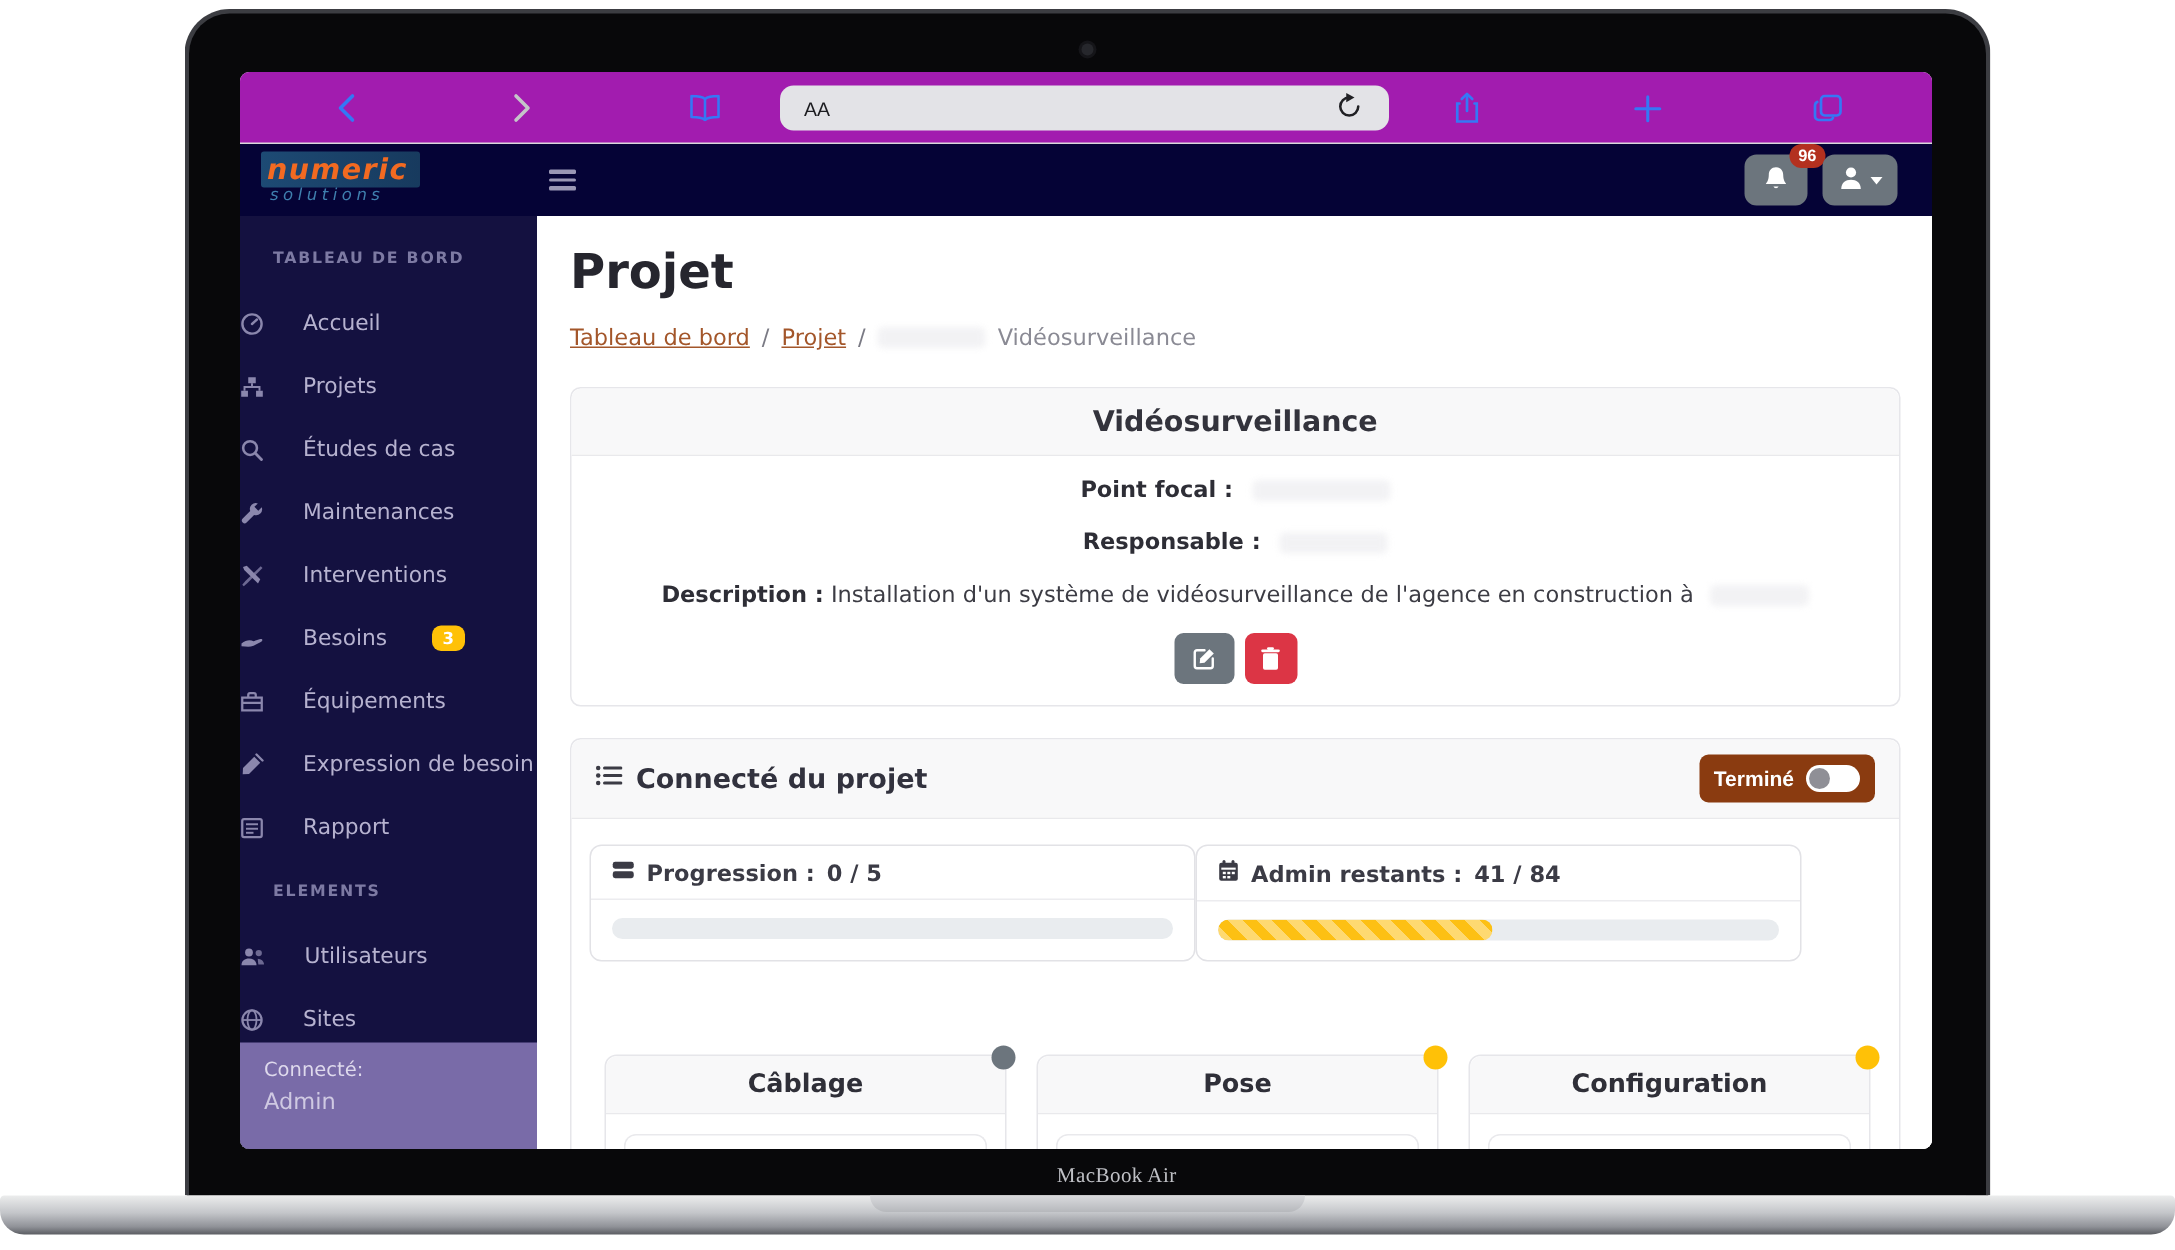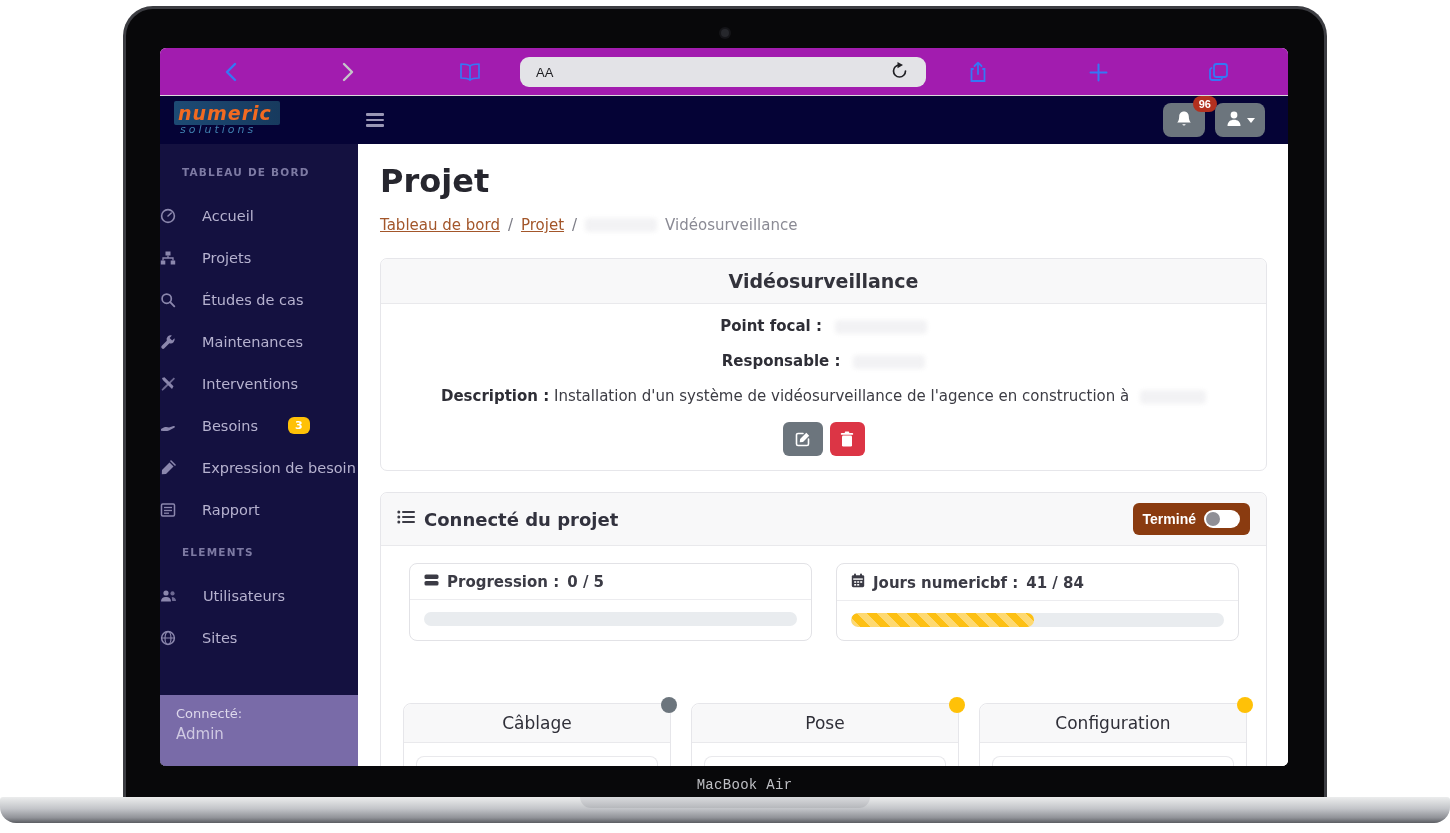--- a/index.html
+++ b/index.html
@@ -7,21 +7,21 @@
   body { font-family:"DejaVu Sans", sans-serif; }
   .stage { position:relative; width:1450px; height:833px; overflow:hidden; background:#fff; }
 
   
   .laptop { position:absolute; left:123px; top:6px; width:1204px; height:791px;
             background:#08080a; border:3px solid #3c3d42; border-bottom:none;
             border-radius:30px 30px 0 0; }
   .webcam { position:absolute; top:20px; left:50%; transform:translateX(-50%);
             width:8px; height:8px; border-radius:50%; background:#26272c; box-shadow:0 0 0 2px #151519; }
   .chin-label { position:absolute; bottom:4px; left:0; right:0; text-align:center;
-            color:#bfc0c5; font-size:14px; letter-spacing:.3px; font-family:Liberation Mono, monospace;padding-left:39px; }
+            color:#bfc0c5; font-size:14px; letter-spacing:.3px; font-family:Liberation Serif, serif;padding-left:39px; }
   .base { position:absolute; left:0; top:797px; width:1450px; height:26px;
           background:linear-gradient(#eceded 0%, #c3c5c9 45%, #909298 80%, #5b5d62 100%);
           border-radius:3px 3px 16px 16px; }
   .base-notch { position:absolute; left:50%; top:0; transform:translateX(-50%);
           width:290px; height:11px; background:linear-gradient(#d9dadd,#b6b8bc);
           border-radius:0 0 12px 12px; }
 
   
   .screen { position:absolute; left:34px; top:39px; width:1128px; height:718px;
             background:#fff; border-radius:6px; overflow:hidden; }
@@ -95,33 +95,33 @@
   .card2 { left:22px; top:348px; width:887px; height:430px; }
   .card2-head { height:53px; background:#f8f8f9; border-bottom:1px solid #e9e9ec;
             border-radius:7px 7px 0 0; display:flex; align-items:center; padding:0 16px; gap:9px; }
   .card2-title { font-size:18px; font-weight:600; color:#32323e; }
   .done-btn { margin-left:auto; height:32px; background:#8a3b10; border:none; border-radius:6px;
             color:#fff; font-size:14px; font-weight:700; display:flex; align-items:center;
             gap:8px; padding:0 10px; cursor:pointer; }
   .toggle { width:36px; height:18px; background:#fff; border-radius:9px; position:relative; }
   .toggle .knob { position:absolute; left:2px; top:2px; width:14px; height:14px; border-radius:50%; background:#8f8f96; }
 
-  .stat-row { display:flex; gap:24px; margin:17px 27px 0 28px; }
+  .stat-row { display:flex; margin:17px 27px 0 12px; }
   .stat-card { width:404px; height:78px; border:1px solid #e2e2e6; border-radius:8px; background:#fff; }
   .stat-head { display:flex; align-items:center; gap:8px; padding:9px 14px 8px;
             border-bottom:1px solid #ececef; font-size:15px; font-weight:600; color:#3b3b45; }
   .stat-body { padding:12px 14px; }
   .track { height:14px; background:#e9ecef; border-radius:8px; overflow:hidden; }
   .fill { height:100%; border-radius:8px; }
   .fill-striped { background:#fdc013 repeating-linear-gradient(45deg, rgba(255,255,255,.4) 0 7px, transparent 7px 14px); }
 
   .col-row { display:flex; gap:20px; margin:62px 0 0 22px; }
   .kcol { position:relative; width:268px; height:160px; border:1px solid #e6e6ea; border-radius:8px; background:#fff; }
   .kcol-head { height:39px; background:#f8f8f9; border-bottom:1px solid #e9e9ec; border-radius:8px 8px 0 0;
-            display:flex; align-items:center; justify-content:center; font-size:17px; font-weight:400; color:#2f2f38; }
+            display:flex; align-items:center; justify-content:center; font-size:17px; font-weight:700; color:#2f2f38; }
   .kdot { position:absolute; top:-7px; right:-7px; width:16px; height:16px; border-radius:50%; background:#ccc; }
   .kcol-body .ph { margin:13px 12px 0; height:30px; border:1px solid #e9e9ec; border-radius:8px 8px 0 0; border-bottom:none; }
 </style>
 </head>
 <body>
 
 <div class="stage">
 
   <div class="laptop">
     <div class="webcam"></div>
@@ -260,20 +260,29 @@
             <span>Interventions</span>
           </div>
           <div class="side-item">
             <span class="s-ico">
                 <svg width="16" height="16" viewBox="0 0 16 16">
                   <path d="M1 11 C4 8.5 7 8.5 9 9.5 L13.5 8 C15 7.6 15.5 9 14.2 9.8 L9 12.5 C6.5 13.5 4 13 1 12.8 Z" fill="currentColor"></path>
                 </svg>
               </span>
             <span>Besoins</span>
             <span class="side-badge">3</span>
+          </div>
+          <div class="side-item">
+            <span class="s-ico">
+                <svg width="16" height="16" viewBox="0 0 16 16">
+                  <path d="M5.5 5 V3.2 A1.2 1.2 0 0 1 6.7 2 H9.3 A1.2 1.2 0 0 1 10.5 3.2 V5" fill="none" stroke="currentColor" stroke-width="1.5"></path>
+                  <path d="M1.5 5 H14.5 V13.5 H1.5 Z M1.5 8.5 H14.5" fill="none" stroke="currentColor" stroke-width="1.5"></path>
+                </svg>
+              </span>
+            <span>Équipements</span>
           </div>
           <div class="side-item">
             <span class="s-ico">
                 <svg width="16" height="16" viewBox="0 0 16 16">
                   <path d="M9.5 2.5 L13.5 6.5 L6 14 L1.8 14.2 L2 10 Z" fill="currentColor"></path>
                   <line x1="11" y1="1" x2="15" y2="5" stroke="currentColor" stroke-width="1.6" stroke-linecap="round"></line>
                 </svg>
               </span>
             <span>Expression de besoin</span>
           </div>
@@ -413,21 +422,21 @@
                         <rect x="3" y="0.4" width="2" height="3.4" rx="1" fill="#3b3b45"></rect>
                         <rect x="9" y="0.4" width="2" height="3.4" rx="1" fill="#3b3b45"></rect>
                         <rect x="2.2" y="5.4" width="9.6" height="1.4" fill="#fff"></rect>
                         <rect x="3.2" y="8.2" width="2" height="1.6" fill="#fff"></rect>
                         <rect x="6.2" y="8.2" width="2" height="1.6" fill="#fff"></rect>
                         <rect x="9.2" y="8.2" width="2" height="1.6" fill="#fff"></rect>
                         <rect x="3.2" y="11" width="2" height="1.6" fill="#fff"></rect>
                         <rect x="6.2" y="11" width="2" height="1.6" fill="#fff"></rect>
                       </svg>
                   </span>
-                  <span>Jours numericbf :</span>
+                  <span>Admin restants :</span>
                   <span>41 / 84</span>
                 </div>
                 <div class="stat-body">
                   <div class="track">
                     <div class="fill fill-striped" style="width: 49%;"></div>
                   </div>
                 </div>
               </div>
             </div>
 

